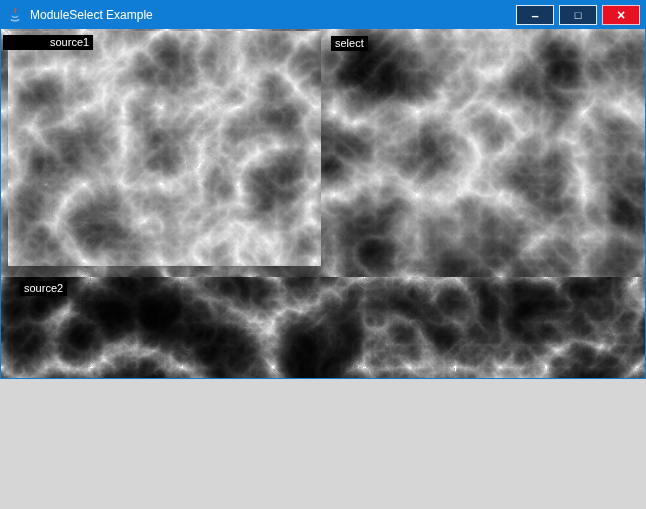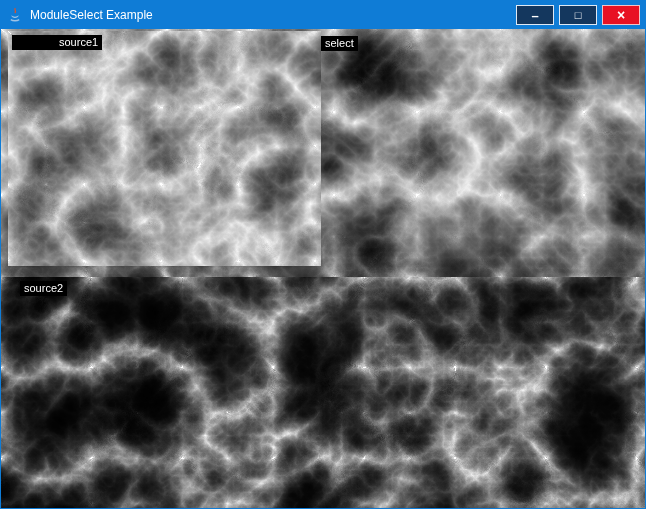--- a/index.html
+++ b/index.html
@@ -3,21 +3,21 @@
   <meta charset="utf-8">
   <style>
     html, body { margin: 0; padding: 0; }
     body {
       width: 646px; height: 509px;
       font-family: "Liberation Sans", sans-serif;
       background: #d6d6d6;
     }
     .window {
       position: relative;
-      width: 646px; height: 509px;
+      width: 646px; height: 379px;
       box-sizing: border-box;
       border: 1px solid #0f7cd6;
       background: #ededed;
       overflow: hidden;
     }
     .titlebar {
       position: absolute; left: 0; top: 0; right: 0; height: 28px;
       background: #0f7cd6;
       display: flex; align-items: center;
       user-select: none;
@@ -56,22 +56,22 @@
     .noise-select  { left: 0;   top: 0; }
     .noise-source1 { left: 7px; top: 2px; }
     .noise-source2 { left: 0;   top: 248px; }
     .img-label {
       position: absolute;
       background: #000000; color: #ffffff;
       font-size: 11px; line-height: 13px;
       padding: 1px 4px;
       white-space: nowrap;
     }
-    .label-source1 { left: 11px;  top: 6px; padding-left: 47px; }
-    .label-select  { left: 320px; top: 7px; }
+    .label-source1 { left: 2px;  top: 6px; padding-left: 47px; }
+    .label-select  { left: 330px; top: 7px; }
     .label-source2 { left: 19px;   top: 252px; }
   </style>
 </head>
 <body>
 
 <div class="window">
 
   <div class="titlebar">
     <span class="app-icon">
       <svg width="16" height="16" viewBox="0 0 16 16">

